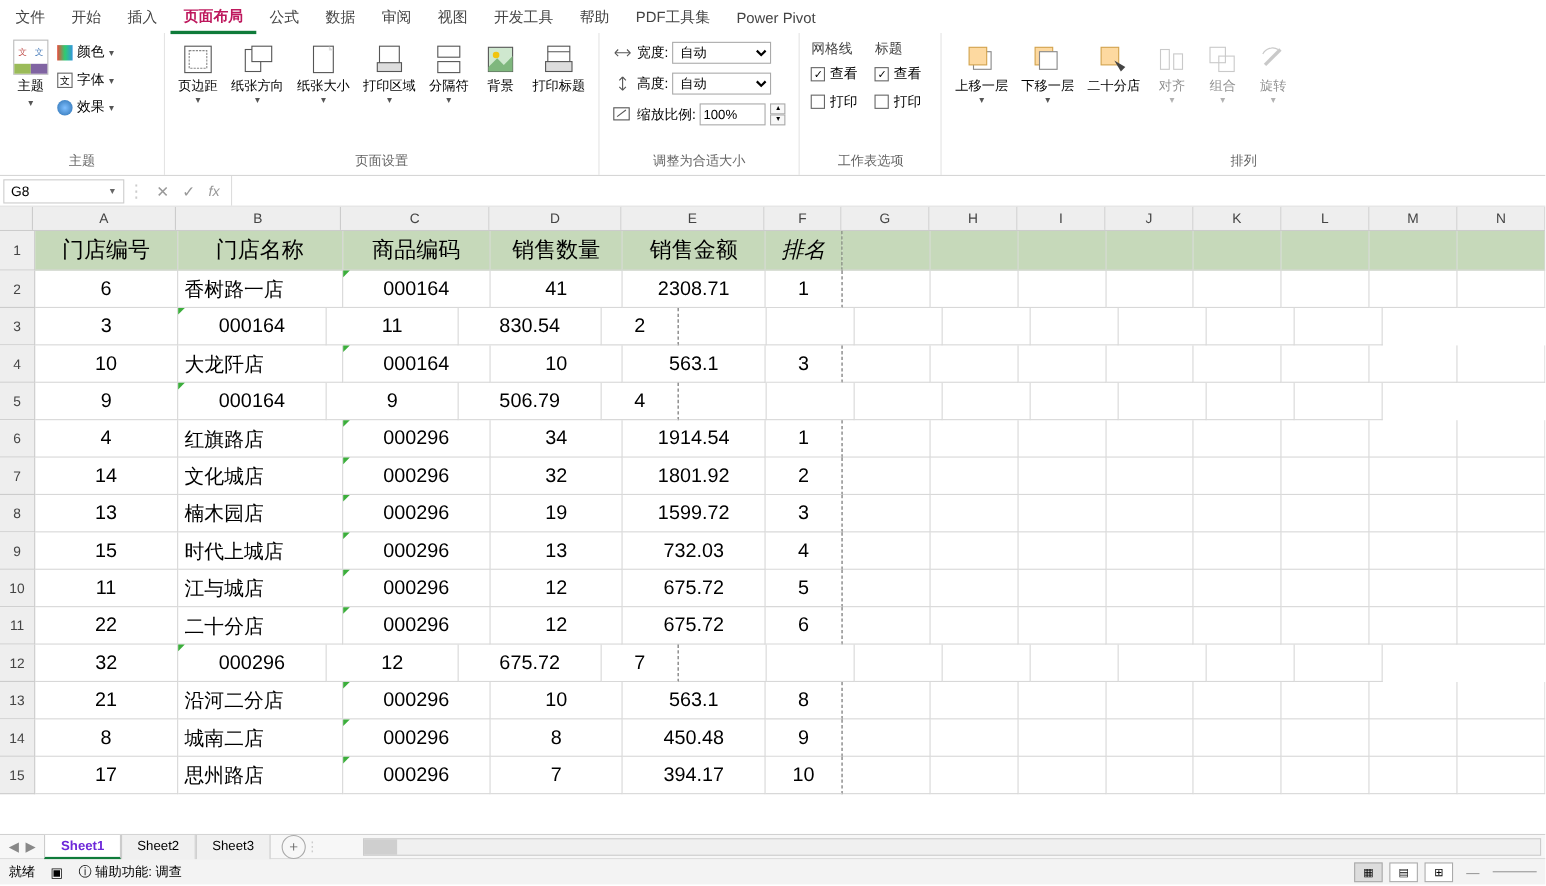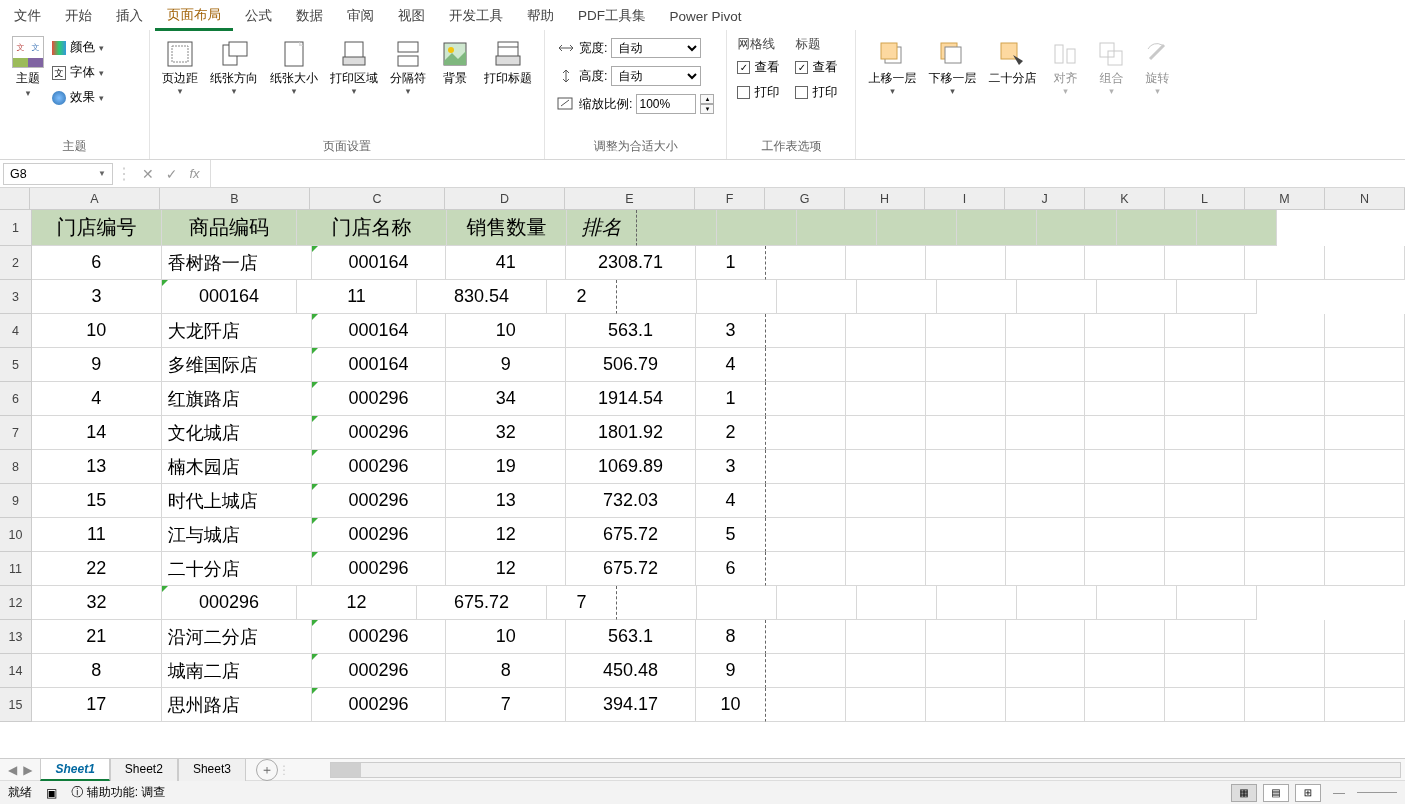--- a/index.html
+++ b/index.html
@@ -1,21 +1,21 @@
 <!DOCTYPE html>
 <html><head>
 <meta charset="utf-8">
 <style>
 * { margin: 0; padding: 0; box-sizing: border-box; font-family: "Microsoft YaHei", "SimSun", sans-serif; }
 body { background: #fff; overflow: hidden; width: 1405px; height: 805px; }
 
 
 .menubar { height: 30px; display: flex; align-items: center; background: #fff; padding: 0 2px; }
 .menubar .tab { padding: 6px 12px 4px; font-size: 13.5px; color: #444; cursor: pointer; }
-.menubar .tab.active { color: #a16207; border-bottom: 3px solid #0f7b3a; font-weight: 400; }
+.menubar .tab.active { color: #be185d; border-bottom: 3px solid #0f7b3a; font-weight: 700; }
 
 
 .ribbon { display: flex; border-bottom: 1px solid #d6d6d6; background: #fff; height: 130px; }
 .ribbon-group { border-right: 1px solid #e4e4e4; display: flex; flex-direction: column; padding: 4px 6px 0; }
 .ribbon-group .group-body { flex: 1; display: flex; align-items: flex-start; }
 .ribbon-group .group-title { text-align: center; font-size: 12px; color: #666; padding: 3px 0 4px; position: relative; }
 
 
 .theme-big { display: flex; flex-direction: column; align-items: center; width: 44px; padding: 2px; cursor: pointer; }
 .theme-big-icon { width: 32px; height: 32px; border: 1px solid #bbb; display: flex; flex-wrap: wrap; }
@@ -69,21 +69,21 @@
 .cell.left { justify-content: flex-start; padding-left: 6px; }
 .cell.hd { background: #c6d9ba; font-size: 20px; }
 .cell .text-tri { position: absolute; left: 0; top: 0; width: 0; height: 0; border-top: 6px solid #3cae3c; border-right: 6px solid transparent; }
 .page-break { border-right: 1px dashed #666 !important; }
 
 
 .sheet-bar { display: flex; align-items: center; height: 22px; border-top: 1px solid #ccc; background: #f7f7f7; font-size: 12px; }
 .sheet-nav { display: flex; gap: 6px; padding: 0 8px; color: #888; }
 .sheet-nav span { cursor: pointer; }
 .sheet-tab { padding: 3px 14px; border-right: 1px solid #ccc; border-left: 1px solid #ccc; cursor: pointer; background: #f0f0f0; }
-.sheet-tab.active { background: #fff; border-bottom: 2px solid #0f7b3a; color: #0369a1; font-weight: 600; font-style: italic; }
+.sheet-tab.active { background: #fff; border-bottom: 2px solid #0f7b3a; color: #6d28d9; font-weight: 600; }
 .add-sheet { width: 22px; height: 22px; border: 1px solid #aaa; border-radius: 50%; margin-left: 10px; display: flex; align-items: center; justify-content: center; cursor: pointer; color: #666; font-size: 13px; }
 .hscroll { flex: 1; margin: 0 4px 0 40px; height: 16px; border: 1px solid #ccc; background: #f0f0f0; position: relative; }
 .hscroll .thumb { position: absolute; left: 0; top: 0; bottom: 0; width: 30px; background: #cfcfcf; }
 
 
 .status-bar { display: flex; align-items: center; height: 24px; background: #f3f3f3; font-size: 12px; padding: 0 8px; border-top: 1px solid #ddd; gap: 14px; }
 .status-bar .right { margin-left: auto; display: flex; align-items: center; gap: 6px; }
 .view-btn { width: 26px; height: 18px; border: 1px solid #aaa; display: flex; align-items: center; justify-content: center; font-size: 10px; cursor: pointer; background: #fff; }
 .view-btn.active { background: #ddd; }
 </style>
@@ -333,20 +333,21 @@
           <div class="ic">
             <svg width="30" height="30">
               <path d="M8 20 L22 6" stroke="#888" stroke-width="3"></path>
               <path d="M6 10 A10 10 0 0 1 20 6" fill="none" stroke="#888"></path>
             </svg>
           </div>
           <span class="lbl">旋转</span>
           <span class="rb-drop">▾</span>
         </div>
     </div>
+    <div class="group-title">排列</div>
   </div>
 </div>
 
 <div class="fx-bar">
   <div class="name-box">
       <span>G8</span>
       <span class="dd">▼</span>
     </div>
   <span style="color:#ccc">⋮</span>
   <div class="fx-ctrls">
@@ -376,28 +377,31 @@
         <div class="col-header" style="width: 80px;">M</div>
         <div class="col-header" style="width: 80px;">N</div>
       </div>
   </div>
   <div id="grid-rows">
       <div class="row header-data">
         <div class="row-header">1</div>
         <div class="cell hd" style="width: 130px;">
           <span>门店编号</span>
         </div>
+        <div class="cell hd" style="width: 150px;">
+          <span>门店名称</span>
+        </div>
         <div class="cell hd" style="width: 135px;">
           <span>商品编码</span>
         </div>
-        <div class="cell hd" style="width: 150px;">
-          <span>门店名称</span>
-        </div>
         <div class="cell hd" style="width: 120px;">
           <span>销售数量</span>
+        </div>
+        <div class="cell hd" style="width: 130px;">
+          <span>销售金额</span>
         </div>
         <div class="cell hd page-break" style="width: 70px; font-style: italic;">
           <span>排名</span>
         </div>
         <div class="cell hd" style="width: 80px;"></div>
         <div class="cell hd" style="width: 80px;"></div>
         <div class="cell hd" style="width: 80px;"></div>
         <div class="cell hd" style="width: 80px;"></div>
         <div class="cell hd" style="width: 80px;"></div>
         <div class="cell hd" style="width: 80px;"></div>
@@ -489,23 +493,20 @@
         <div class="cell" style="width: 80px;"></div>
         <div class="cell" style="width: 80px;"></div>
         <div class="cell" style="width: 80px;"></div>
         <div class="cell" style="width: 80px;"></div>
       </div>
       <div class="row">
         <div class="row-header">5</div>
         <div class="cell" style="width: 130px;">
           <span>9</span>
         </div>
-        <div class="cell left" style="width: 150px;">
-          <span>多维国际店</span>
-        </div>
         <div class="cell" style="width: 135px;">
           <span class="text-tri"></span>
           <span>000164</span>
         </div>
         <div class="cell" style="width: 120px;">
           <span>9</span>
         </div>
         <div class="cell" style="width: 130px;">
           <span>506.79</span>
         </div>
@@ -590,21 +591,21 @@
           <span>楠木园店</span>
         </div>
         <div class="cell" style="width: 135px;">
           <span class="text-tri"></span>
           <span>000296</span>
         </div>
         <div class="cell" style="width: 120px;">
           <span>19</span>
         </div>
         <div class="cell" style="width: 130px;">
-          <span>1069.89</span>
+          <span>1599.72</span>
         </div>
         <div class="cell page-break" style="width: 70px;">
           <span>3</span>
         </div>
         <div class="cell" style="width: 80px;"></div>
         <div class="cell" style="width: 80px;"></div>
         <div class="cell" style="width: 80px;"></div>
         <div class="cell" style="width: 80px;"></div>
         <div class="cell" style="width: 80px;"></div>
         <div class="cell" style="width: 80px;"></div>

